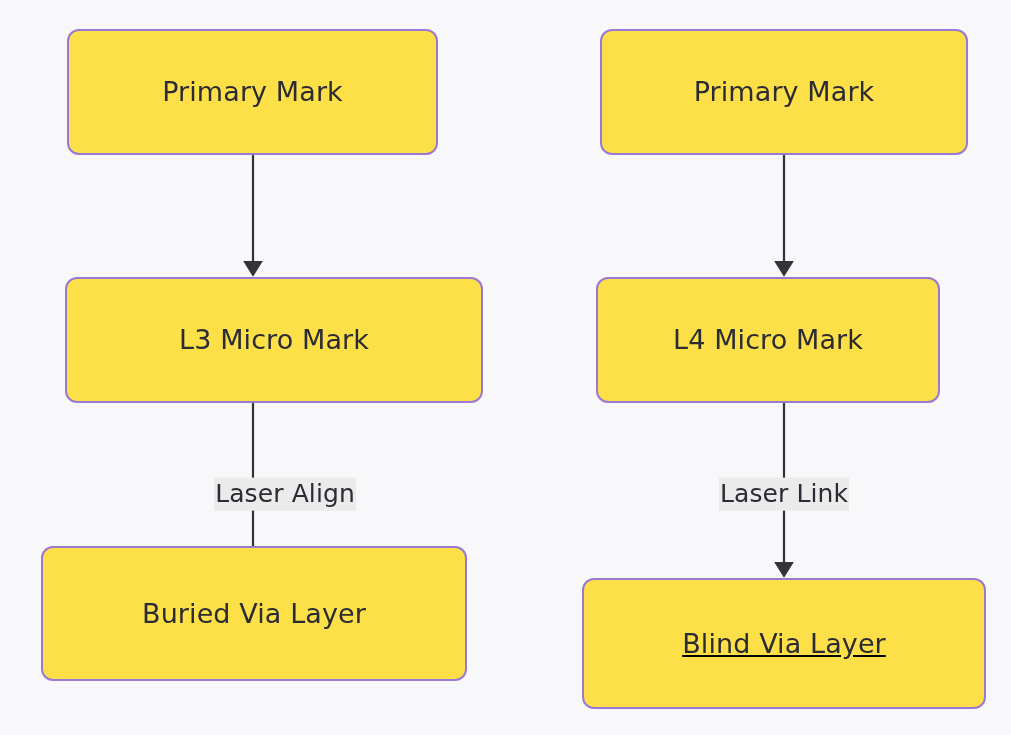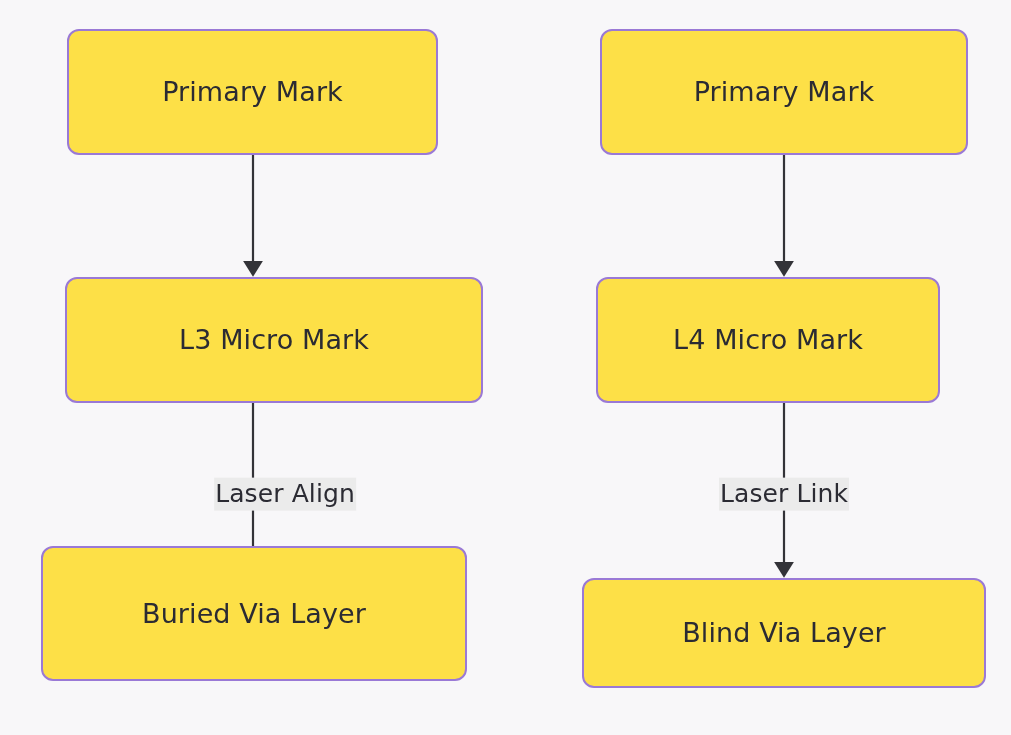--- a/index.html
+++ b/index.html
@@ -67,21 +67,21 @@
   }
 
   
   #node-primary-mark-left { left: 67px;  top: 29px;  width: 371px; height: 126px; }
   #node-l3-micro-mark     { left: 65px;  top: 277px; width: 418px; height: 126px; }
   #node-buried-via-layer  { left: 41px;  top: 546px; width: 426px; height: 135px; }
 
   
   #node-primary-mark-right { left: 600px; top: 29px;  width: 368px; height: 126px; }
   #node-l4-micro-mark      { left: 596px; top: 277px; width: 344px; height: 126px; }
-  #node-blind-via-layer    { left: 582px; top: 578px; width: 404px; height: 110px; }
+  #node-blind-via-layer    { left: 582px; top: 578px; width: 404px; height: 131px; text-decoration: underline; }
 
   #edge-label-laser-align { left: 253px; top: 494px; margin-left: 32px; }
   #edge-label-data-link   { left: 784px; top: 494px; }
 </style>
 </head>
 <body>
 
 <div id="flow-canvas">
 
   <svg class="edge-layer" viewBox="0 0 1011 735" width="1011" height="735" xmlns="http://www.w3.org/2000/svg">

